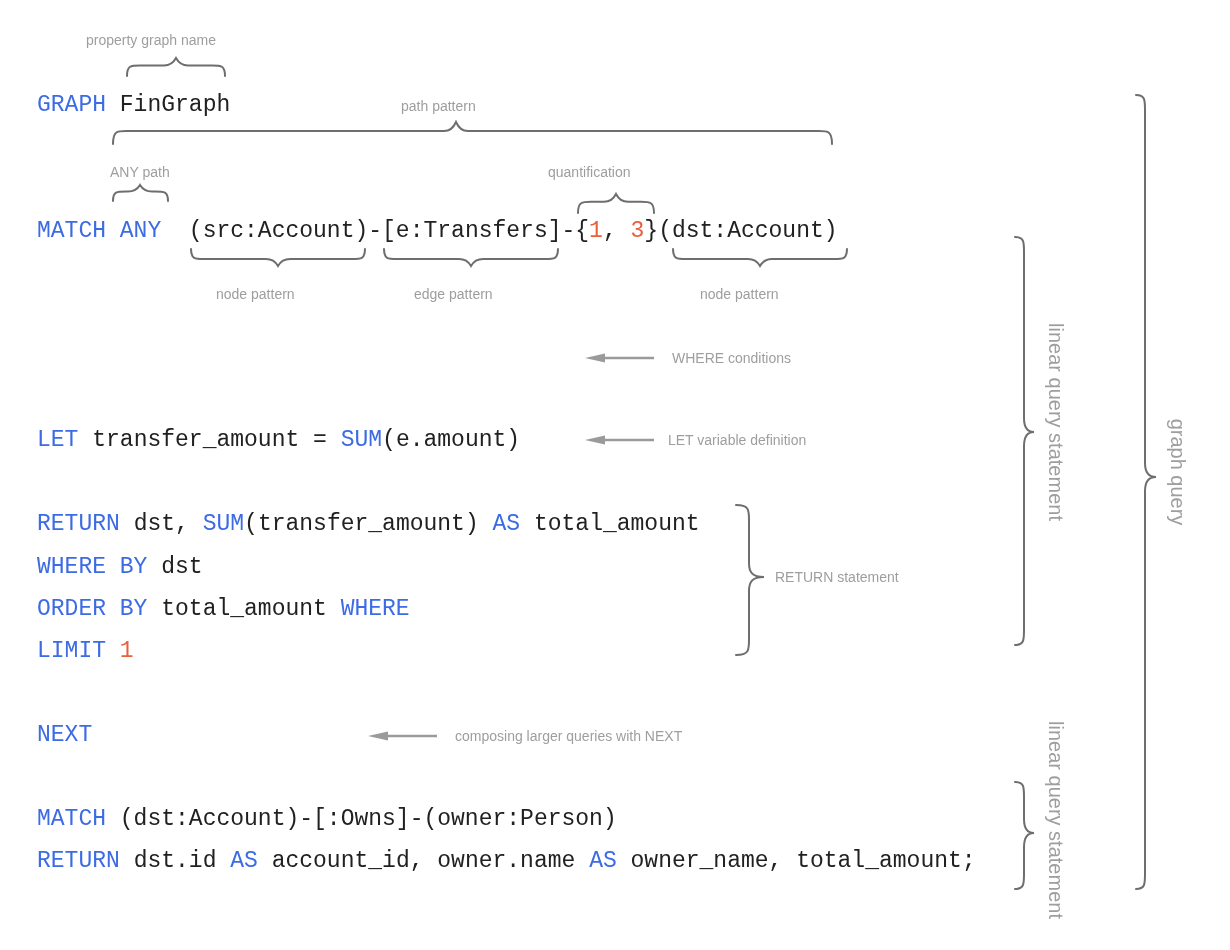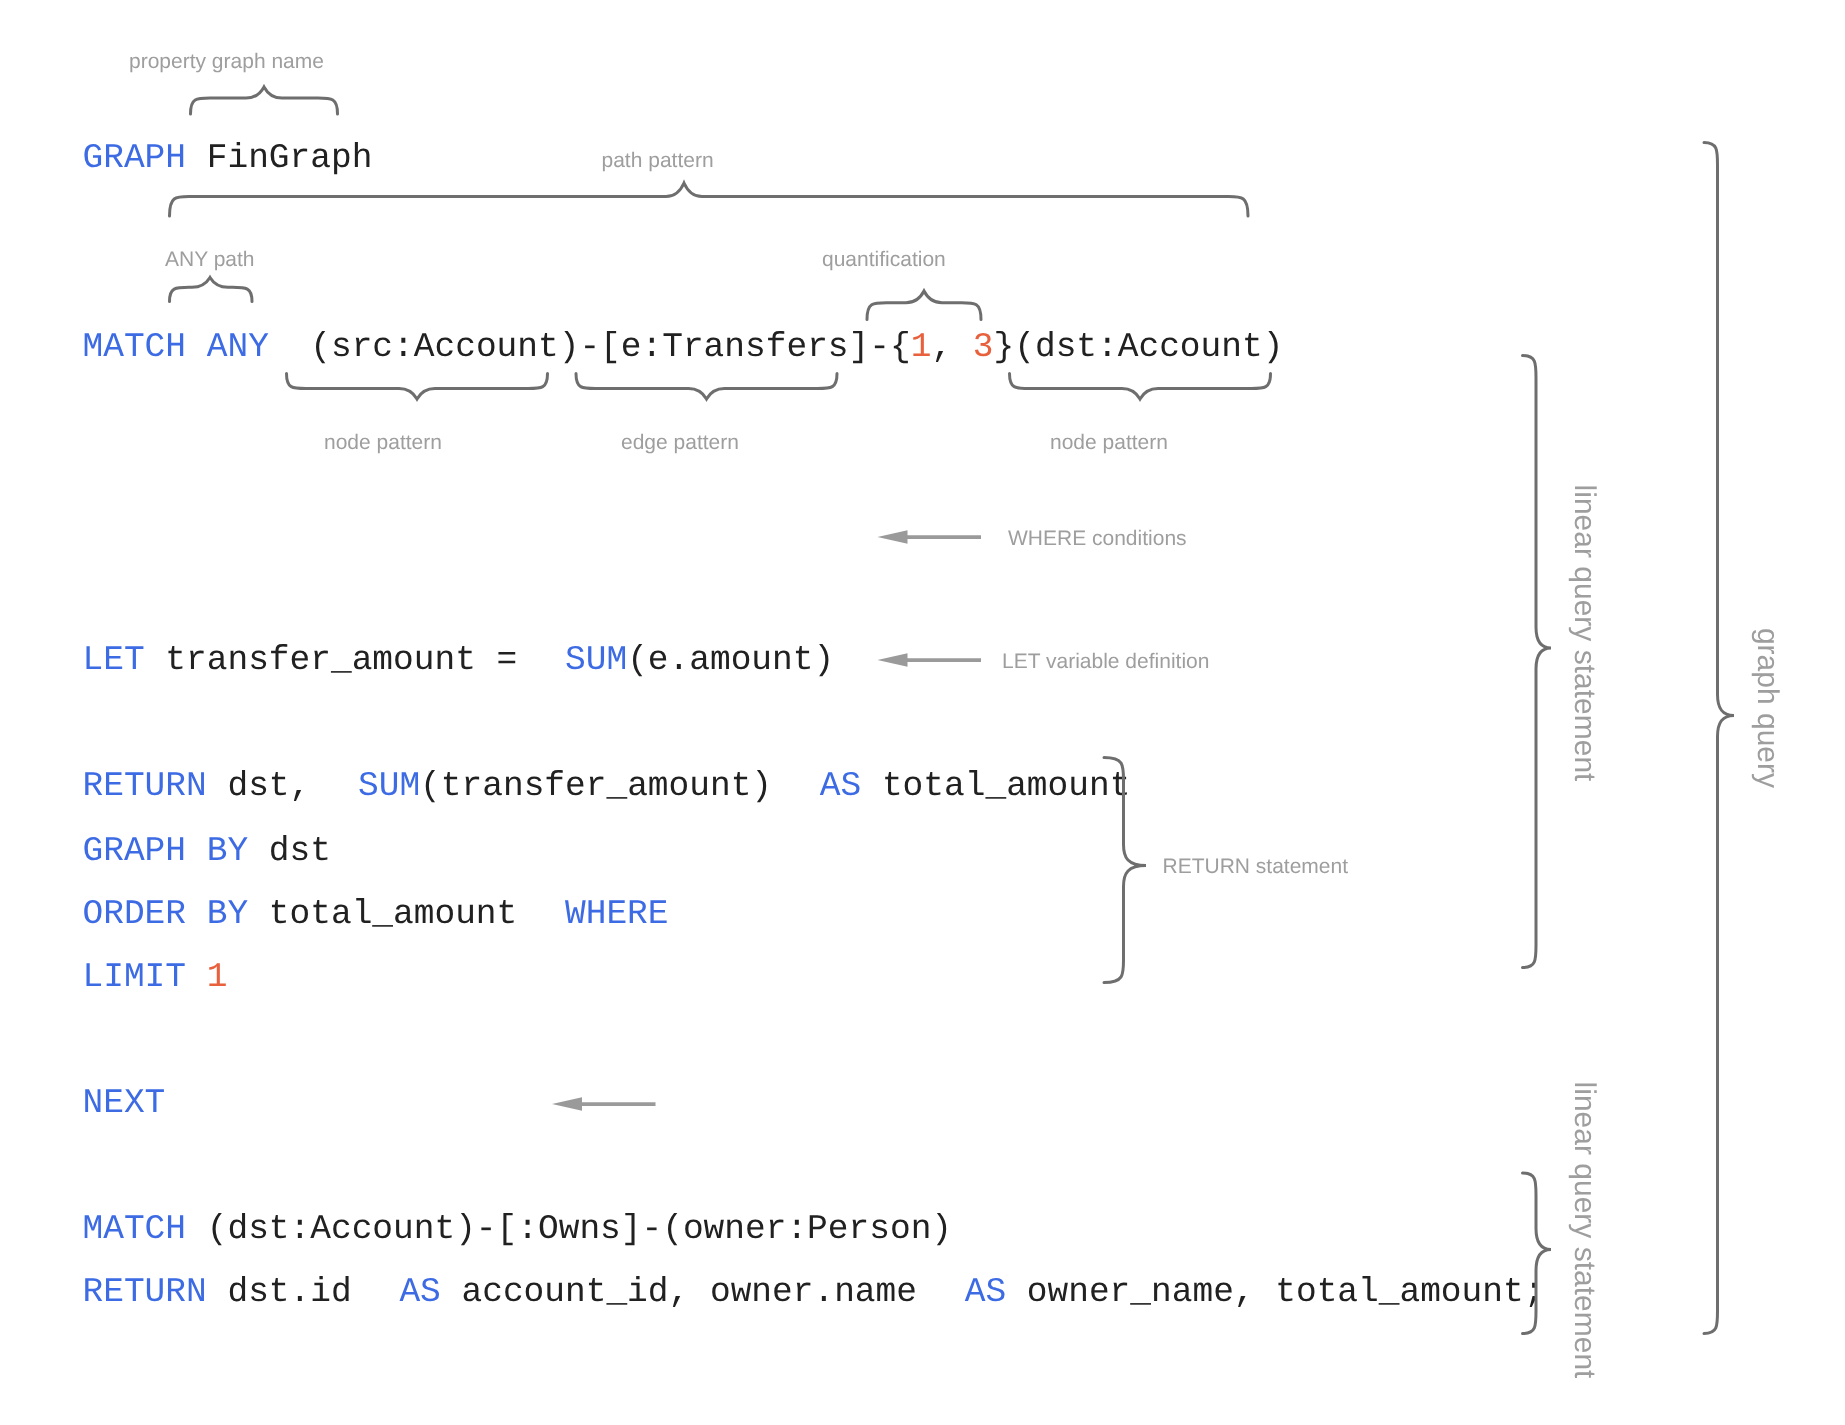--- a/index.html
+++ b/index.html
@@ -12,21 +12,21 @@
   }
   .code{
     position:absolute;
     left:37px;
     font-family:"Liberation Mono","DejaVu Sans Mono",monospace;
     font-size:23px;
     line-height:26px;
     white-space:pre;
     color:var(--pl);
   }
-  .code .tk-kw{color:var(--kw);margin-left:18px;}
+  .code .tk-kw{color:var(--kw);}
   .code .tk-pl{color:var(--pl);}
   .code .tk-num{color:var(--num);}
   .lbl{
     position:absolute;
     font-size:14px;
     color:var(--label);
     white-space:nowrap;
     line-height:24px;
   }
   .lbl-v{
@@ -45,21 +45,21 @@
 </style>
 </head>
 <body>
 
 <div class="canvas" style="--kw: #3C6BE4; --pl: #212121; --num: #E8603C; --label: #9E9E9E; --brace: #6E6E6E; --arrow: #9A9A9A;">
 
   <div class="code" style="top:92px"><span class="tk-kw">GRAPH</span><span class="tk-pl"> FinGraph</span></div>
   <div class="code" style="top:218px"><span class="tk-kw">MATCH ANY</span><span class="tk-pl">  (src:Account)-[e:Transfers]-{</span><span class="tk-num">1</span><span class="tk-pl">, </span><span class="tk-num">3</span><span class="tk-pl">}(dst:Account)</span></div>
   <div class="code" style="top:511px"><span class="tk-kw">RETURN</span><span class="tk-pl"> dst, </span><span class="tk-kw">SUM</span><span class="tk-pl">(transfer_amount) </span><span class="tk-kw">AS</span><span class="tk-pl"> total_amount</span></div>
   <div class="code" style="top:427px"><span class="tk-kw">LET</span><span class="tk-pl"> transfer_amount = </span><span class="tk-kw">SUM</span><span class="tk-pl">(e.amount)</span></div>
-  <div class="code" style="top:554px"><span class="tk-kw">GRAPH BY</span><span class="tk-pl"> dst</span></div>
+  <div class="code" style="top:554px"><span class="tk-kw">WHERE BY</span><span class="tk-pl"> dst</span></div>
   <div class="code" style="top:596px"><span class="tk-kw">ORDER BY</span><span class="tk-pl"> total_amount </span><span class="tk-kw">WHERE</span></div>
   <div class="code" style="top:638px"><span class="tk-kw">LIMIT</span><span class="tk-pl"> </span><span class="tk-num">1</span></div>
   <div class="code" style="top:722px"><span class="tk-kw">NEXT</span></div>
   <div class="code" style="top:848px"><span class="tk-kw">RETURN</span><span class="tk-pl"> dst.id </span><span class="tk-kw">AS</span><span class="tk-pl"> account_id, owner.name </span><span class="tk-kw">AS</span><span class="tk-pl"> owner_name, total_amount;</span></div>
   <div class="code" style="top:806px"><span class="tk-kw">MATCH</span><span class="tk-pl"> (dst:Account)-[:Owns]-(owner:Person)</span></div>
 
   <div class="lbl" style="left:86px;top:28px">property graph name</div>
   <div class="lbl" style="left:401px;top:94px">path pattern</div>
   <div class="lbl" style="left:110px;top:160px">ANY path</div>
   <div class="lbl" style="left:548px;top:160px">quantification</div>
@@ -76,20 +76,21 @@
   <svg class="arrow" style="left:585px;top:434px" width="70" height="12">
     <line x1="16" y1="6" x2="69" y2="6"></line>
       <polygon points="0,6 20,1.5 20,10.5"></polygon>
   </svg>
   <div class="lbl" style="left:668px;top:428px">LET variable definition</div>
 
   <svg class="arrow" style="left:368px;top:730px" width="70" height="12">
     <line x1="16" y1="6" x2="69" y2="6"></line>
       <polygon points="0,6 20,1.5 20,10.5"></polygon>
   </svg>
+  <div class="lbl" style="left:455px;top:724px">composing larger queries with NEXT</div>
 
   <div class="lbl" style="left:775px;top:565px">RETURN statement</div>
 
   <div class="lbl-v" style="left:1045px;top:422px">linear query statement</div>
   <div class="lbl-v" style="left:1167px;top:472px">graph query</div>
   <div class="lbl-v" style="left:1045px;top:820px">linear query statement</div>
 
   <svg class="brace" style="left:126px;top:57px" width="100" height="20">
       <path d="M1,19 C1,8.4 5,8.4 14,8.4 L38,8.4 C45,8.4 48,4.7 50,1 C52,4.7 55,8.4 62,8.4 L86,8.4 C95,8.4 99,8.4 99,19"></path>
     </svg>

